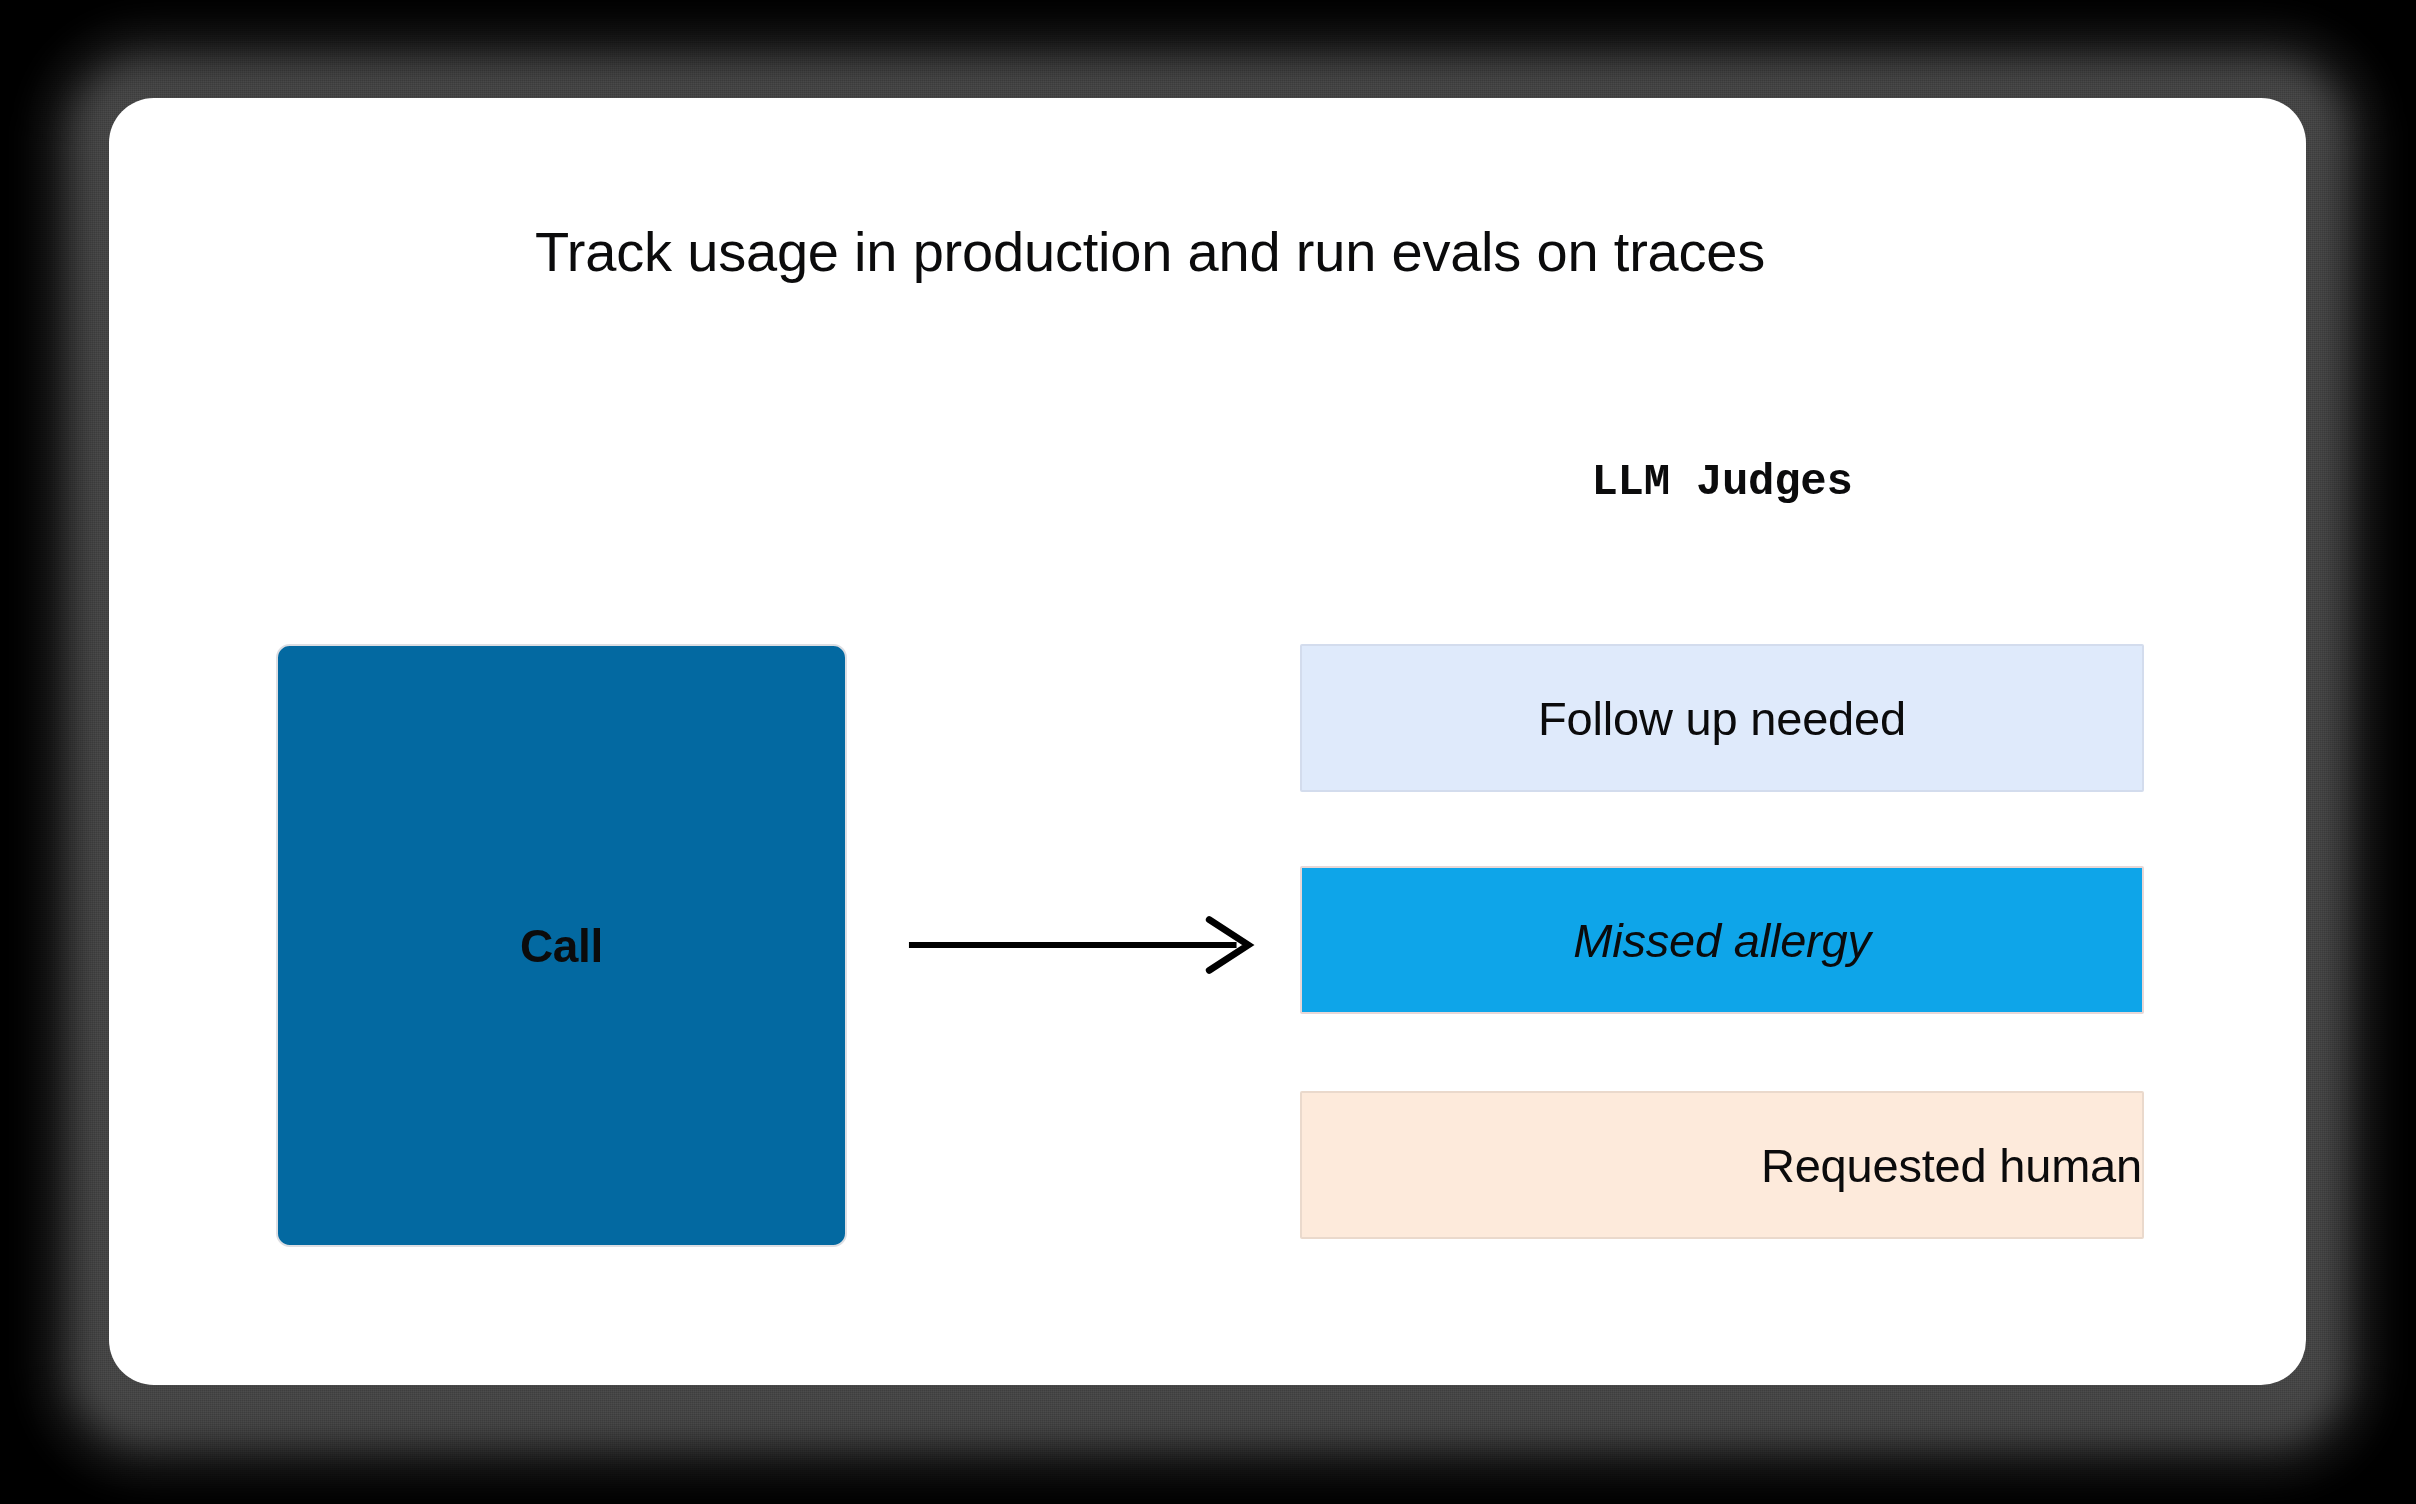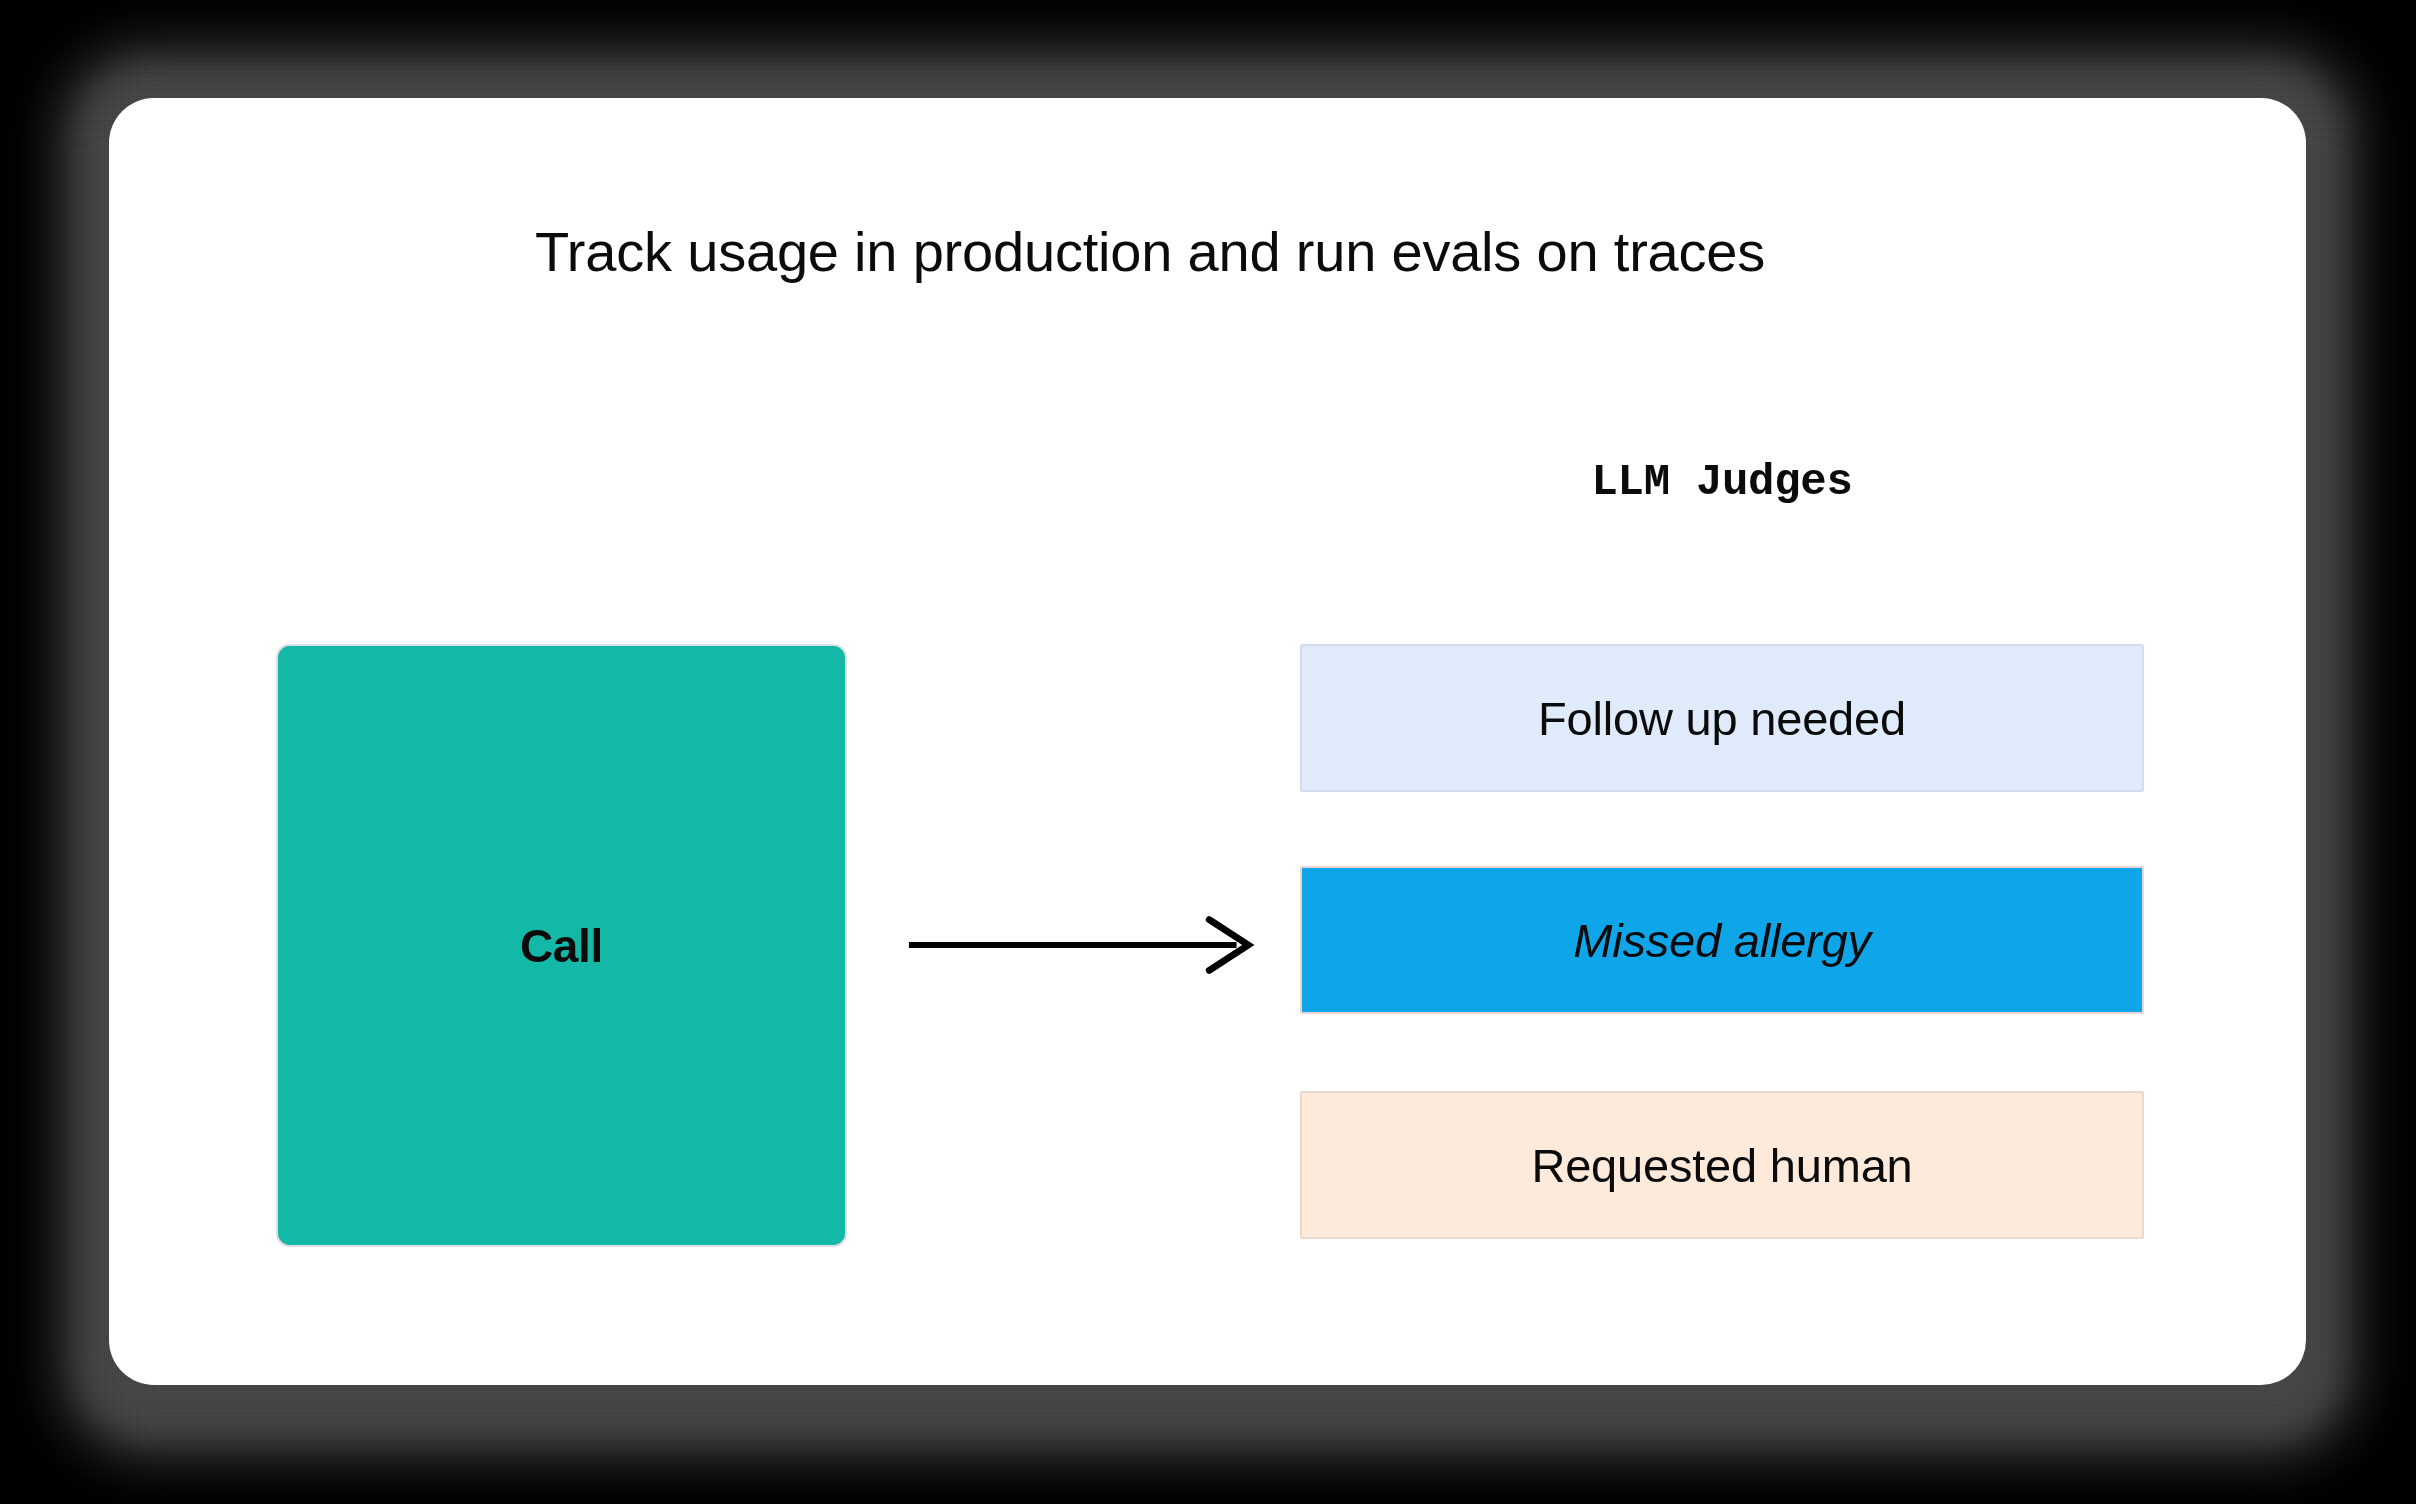--- a/index.html
+++ b/index.html
@@ -143,38 +143,38 @@
   }
   .judge-pill-label {
     font-size: 47px;
     font-weight: 400;
     color: #0b0b0c;
     letter-spacing: -0.2px;
     white-space: nowrap;
   }
   #judge-pill-0 { top: 546px; }
   #judge-pill-1 { top: 768px; }
-  #judge-pill-2 { top: 993px; }
+  #judge-pill-2 { top: 993px; justify-content: flex-end; }
 </style>
 </head>
 <body>
 
 <div id="stage" style="background: rgb(0, 0, 0);">
 
   <div id="shadow-halo"></div>
   <div id="shadow-halo-2"></div>
   <div id="grain"></div>
 
   <div id="card" style="background: rgb(255, 255, 255);">
 
     <div id="page-title">Track usage in production and run evals on traces</div>
 
     <div id="judges-heading">LLM Judges</div>
 
-    <div id="call-node" style="background: #14b8a6; border-color: rgb(220, 222, 227);">
+    <div id="call-node" style="background: #0369a1; border-color: rgb(220, 222, 227);">
       <span id="call-node-label">Call</span>
     </div>
 
     <svg id="flow-arrow" viewBox="0 0 360 80" aria-hidden="true">
       <line x1="2" y1="40" x2="338" y2="40" stroke="#000000" stroke-width="6" stroke-linecap="butt"></line>
       <polyline points="310,14 350,40 310,66" fill="none" stroke="#000000" stroke-width="7" stroke-linecap="round" stroke-linejoin="miter"></polyline>
     </svg>
 
     <div id="judge-pill-0" class="judge-pill" style="background: rgb(223, 234, 251); border-color: rgb(211, 220, 237);">
       <span class="judge-pill-label">Follow up needed</span>

